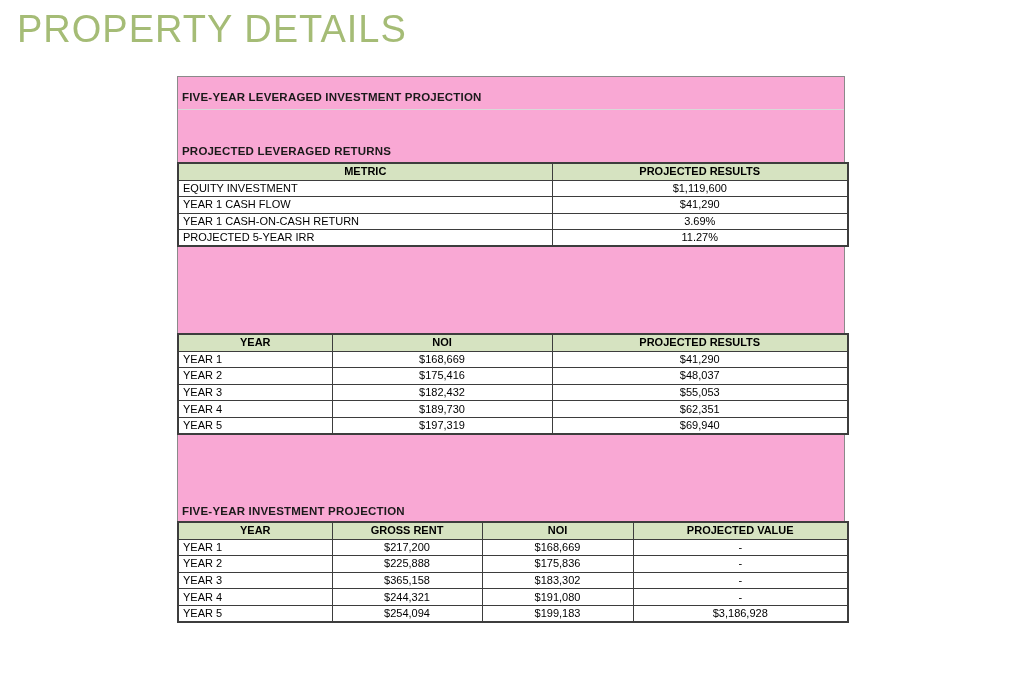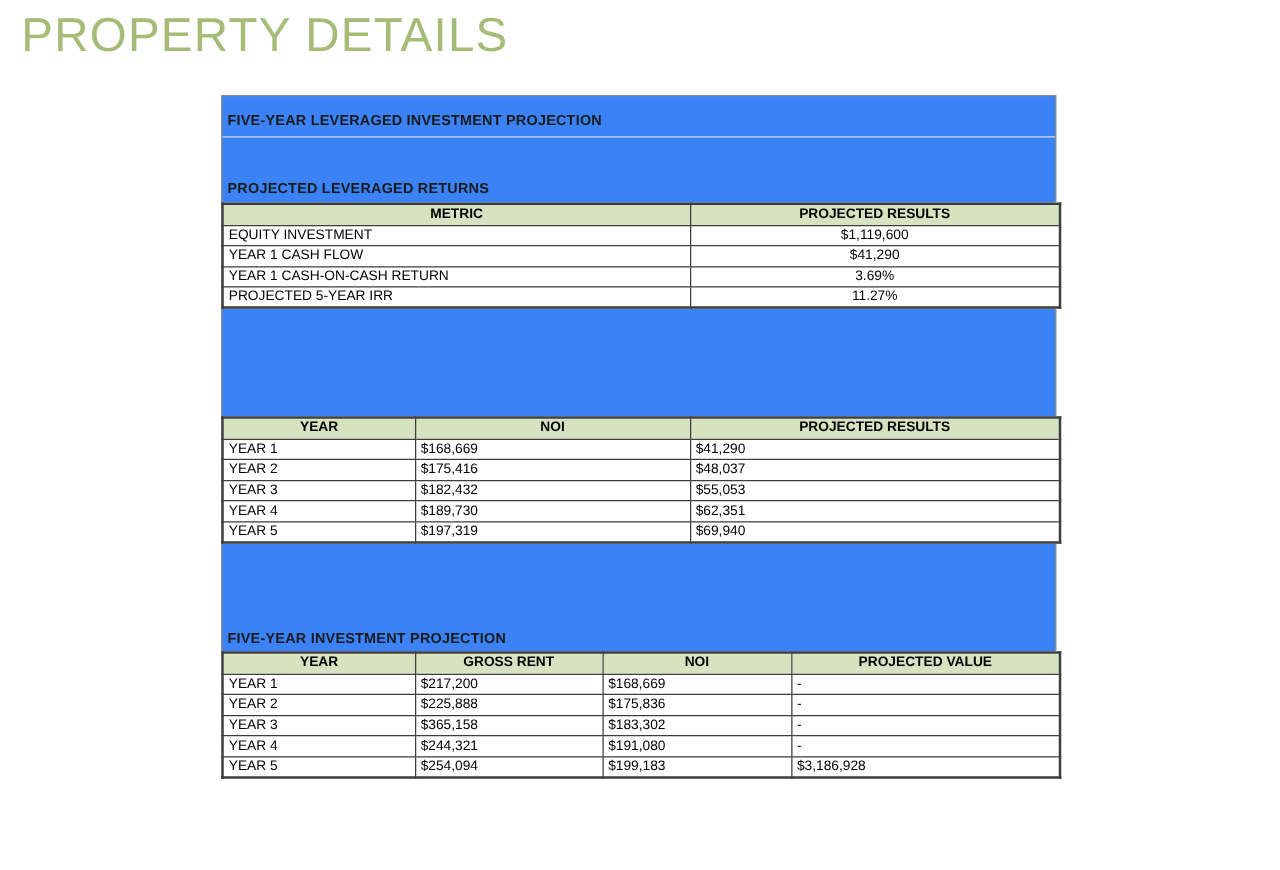--- a/index.html
+++ b/index.html
@@ -16,21 +16,21 @@
     font-size: 38px;
     font-weight: 400;
     letter-spacing: 1px;
     color: #a5bc76;
   }
   .report-box {
     position: absolute;
     left: 177px; top: 76px;
     width: 668px; height: 447px;
     border: 1px solid #8a8a8a;
-    background: #3b82f6;
+    background: #f9a8d4;
   }
   .main-header {
     position: absolute;
     left: 0; top: 14px;
     width: 100%;
     padding: 0 0 6px 4px;
     font-size: 11.5px;
     font-weight: bold;
     letter-spacing: 0.2px;
     color: #1a1a1a;
@@ -80,21 +80,21 @@
   }
   table.grid th {
     height: 17px;
     background: #d6e3c1;
     font-weight: bold;
     text-align: center;
   }
   table.grid td { height: 16.6px; font-weight: normal; }
   .al { text-align: left; }
   .ac { text-align: center; margin-left: 40px; }
-  .ar { text-align: left; margin-left: 17px; }
+  .ar { text-align: center; margin-left: 17px; }
 </style>
 </head>
 <body>
 
 <div class="page-title">PROPERTY DETAILS</div>
 
 <div class="report-box">
 
   <div class="main-header">FIVE-YEAR LEVERAGED INVESTMENT PROJECTION</div>
 

